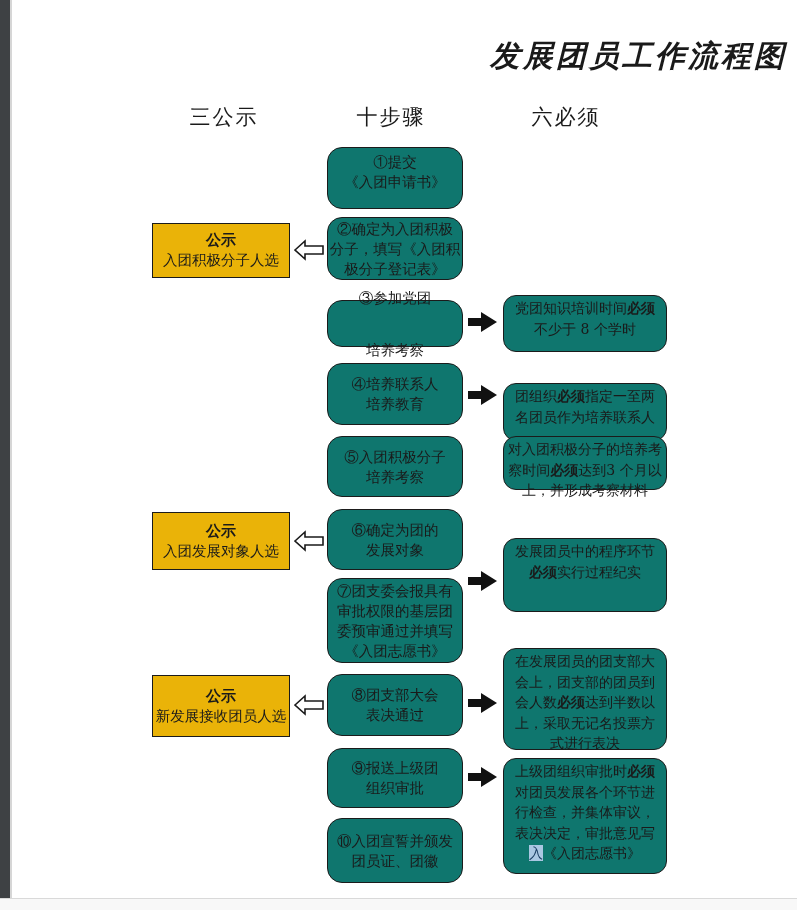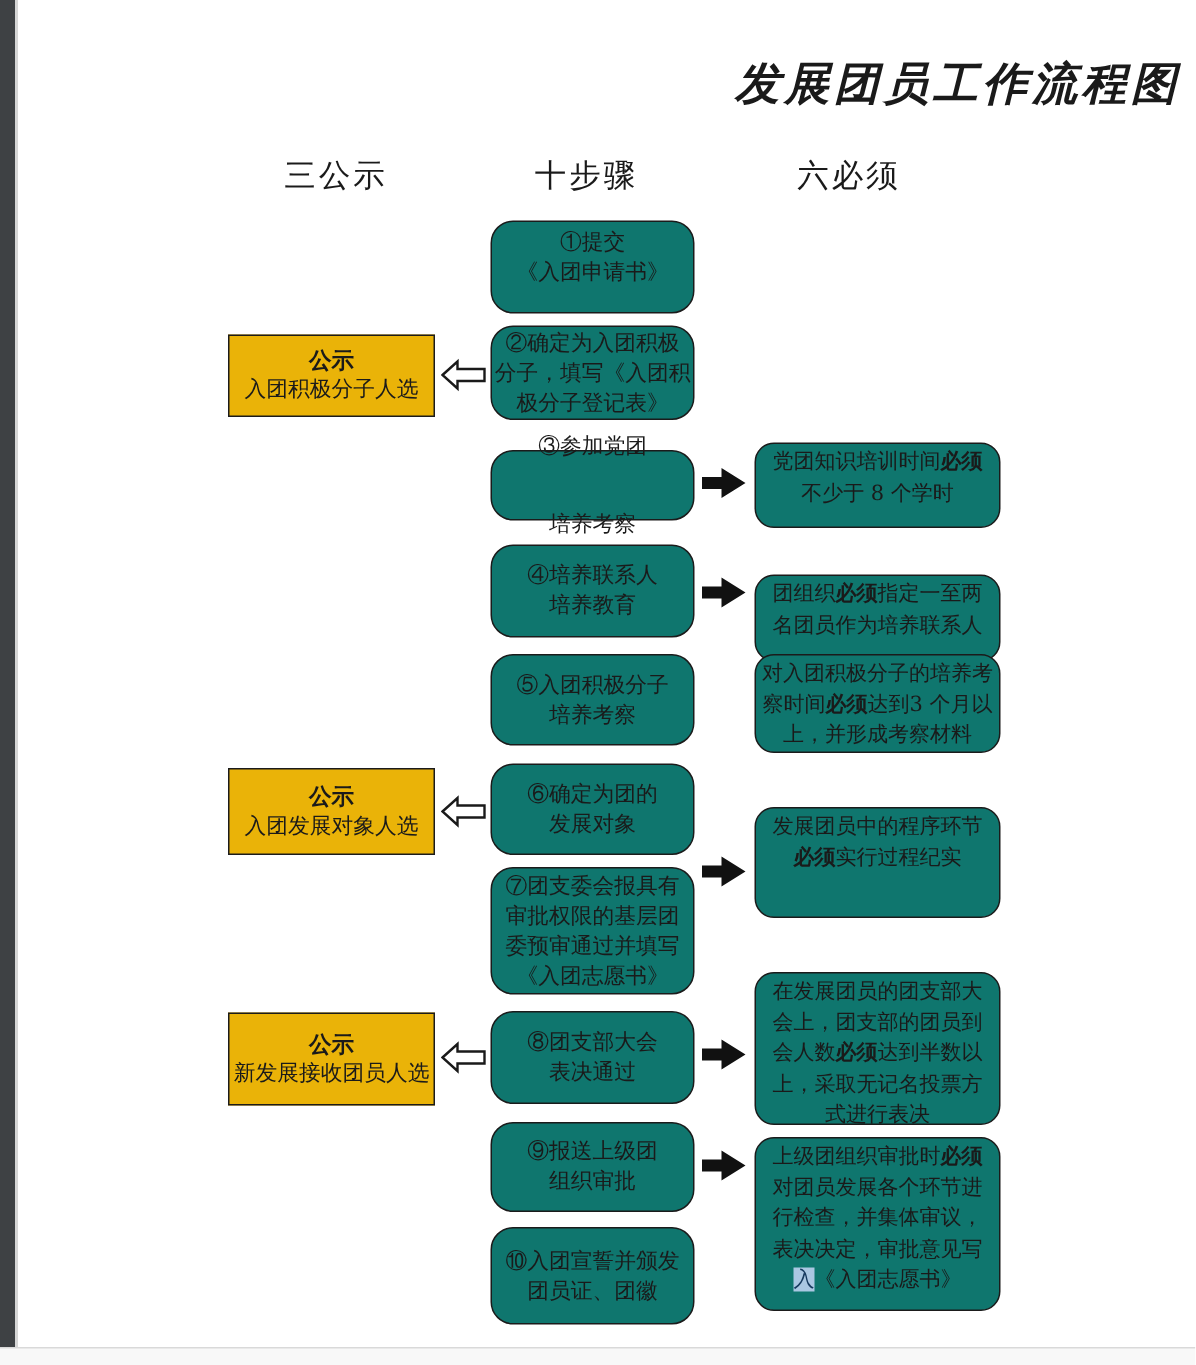--- a/index.html
+++ b/index.html
@@ -118,21 +118,21 @@
         <div class="pub-sub">新发展接收团员人选</div>
       </div>
       <div class="must-box" style="top: 295px; height: 57px;">
         <div class="flow-line"><span>党团知识培训时间</span><span class="b">必须</span></div>
         <div class="flow-line"><span>不少于 8 个学时</span></div>
       </div>
       <div class="must-box" style="top: 367px; height: 58px; margin-top: 16px;">
         <div class="flow-line"><span>团组织</span><span class="b">必须</span><span>指定一至两</span></div>
         <div class="flow-line"><span>名团员作为培养联系人</span></div>
       </div>
-      <div class="must-box" style="top: 436px; height: 66px;">
+      <div class="must-box" style="top: 436px; height: 54px;">
         <div class="flow-line"><span>对入团积极分子的培养考</span></div>
         <div class="flow-line"><span>察时间</span><span class="b">必须</span><span>达到3 个月以</span></div>
         <div class="flow-line"><span>上，并形成考察材料</span></div>
       </div>
       <div class="must-box" style="top: 538px; height: 74px;">
         <div class="flow-line"><span>发展团员中的程序环节</span></div>
         <div class="flow-line"><span class="b">必须</span><span>实行过程纪实</span></div>
       </div>
       <div class="must-box" style="top: 648px; height: 102px;">
         <div class="flow-line"><span>在发展团员的团支部大</span></div>

